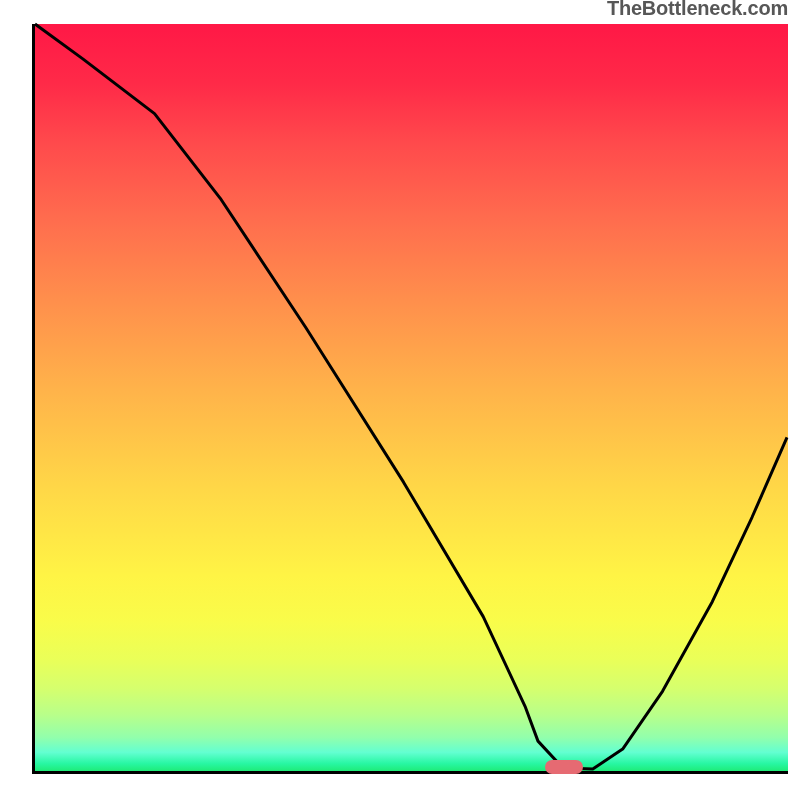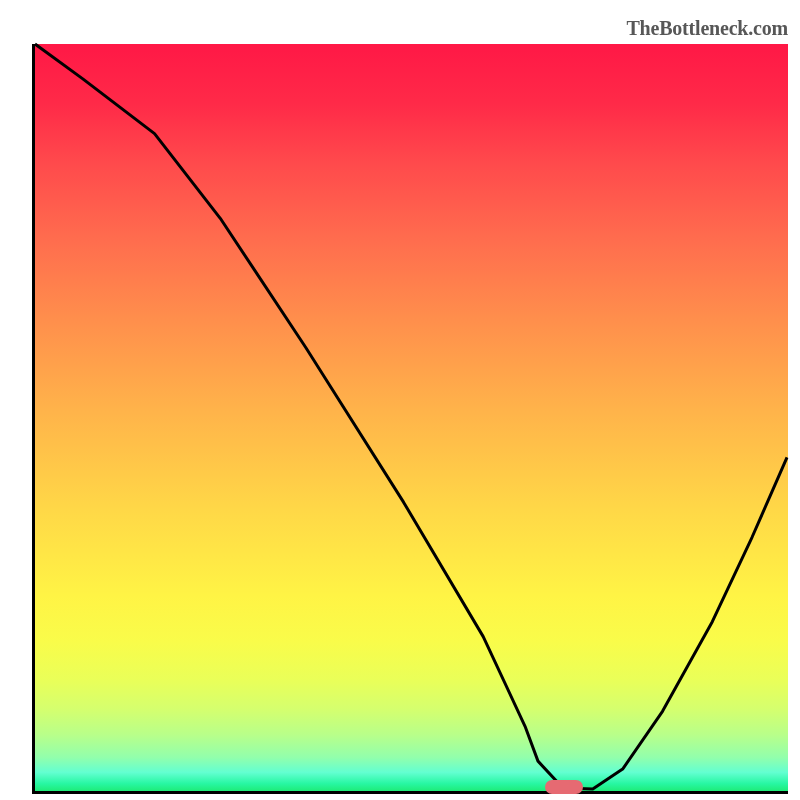--- a/index.html
+++ b/index.html
@@ -6,24 +6,23 @@
 body {
   width: 800px;
   height: 800px;
   background: #fff;
   position: relative;
   font-family: Arial, sans-serif;
 }
 .chart-container {
   position: absolute;
   left: 22px;
-  top: 24px;
+  top: 4px;
   width: 768px;
   height: 775px;
-  font-family: Liberation Serif, serif;
 }
 .plot-area {
   position: absolute;
   left: 10px;
   top: 20px;
   width: 756px;
   height: 750px;
   border-left: 3px solid #000;
   border-bottom: 3px solid #000;
 }

